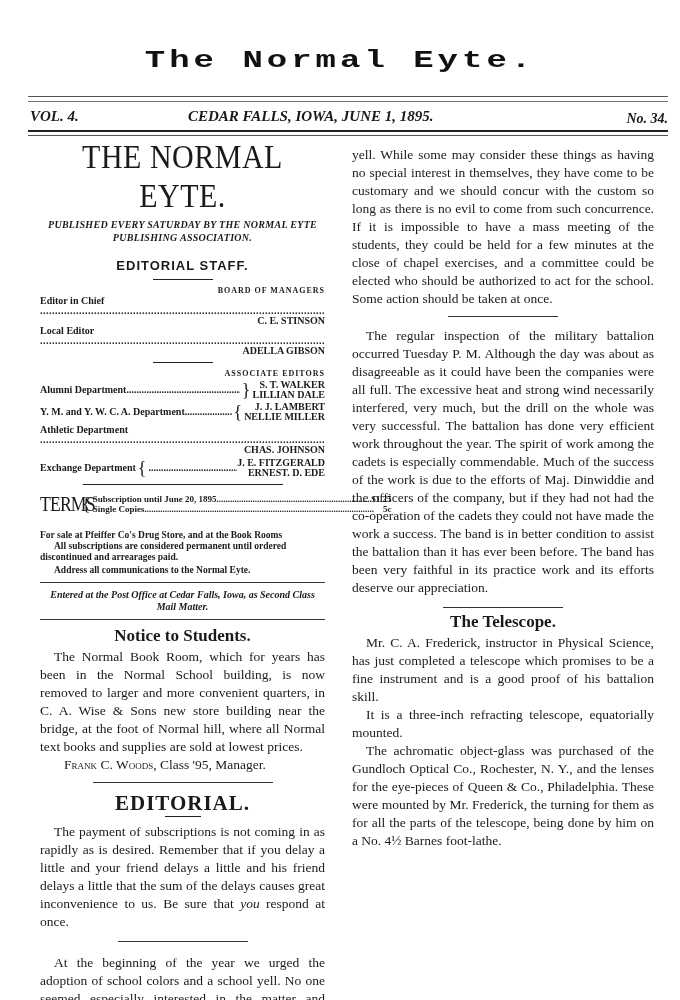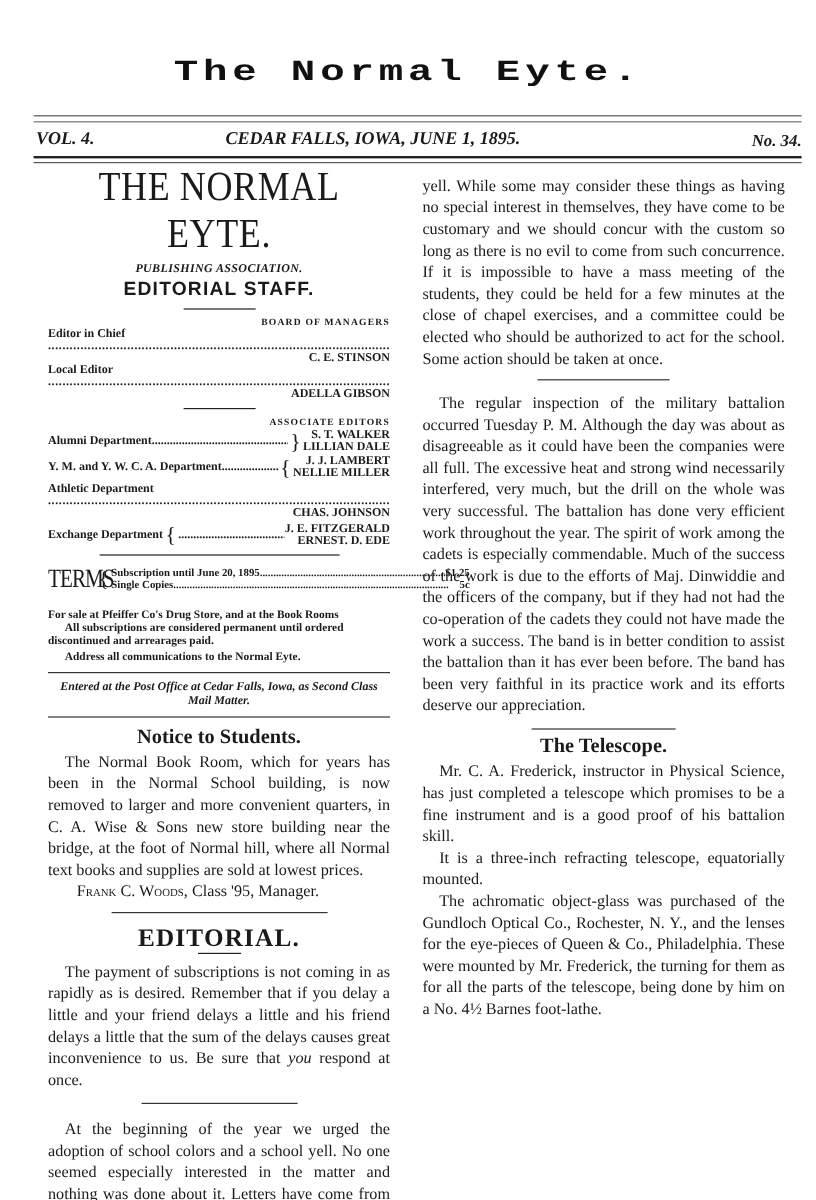--- a/index.html
+++ b/index.html
@@ -16,21 +16,21 @@
   .dateline .num { position: absolute; right: 0; top: 3px; font-size: 14px; }
   .rule-bot { position: absolute; left: 28px; width: 640px; top: 130px; border-top: 2px solid #222; }
   .rule-bot2 { position: absolute; left: 28px; width: 640px; top: 135px; border-top: 1px solid #555; }
 
   .col { position: absolute; top: 140px; }
   .col-left { left: 40px; width: 285px; }
   .col-right { left: 352px; width: 302px; }
 
   .big-title { text-align: center; font-family: "Liberation Serif", serif; font-size: 30px; letter-spacing: 0.5px; margin-top: 2px; transform: scaleY(1.15); }
   .pub-line { text-align: center; font-style: italic; font-weight: bold; font-size: 10px; margin-top: 8px; line-height: 13px; letter-spacing: 0.3px; }
-  .staff-head { text-align: center; font-family: "Liberation Sans", sans-serif; font-weight: bold; font-size: 16px; letter-spacing: 1px; margin-top: 2px; }
+  .staff-head { text-align: center; font-family: "Liberation Sans", sans-serif; font-weight: bold; font-size: 13px; letter-spacing: 1px; margin-top: 14px; }
   .short-rule { width: 60px; margin: 6px auto 6px; border-top: 1px solid #222; }
   .med-rule { width: 150px; margin: 6px auto; border-top: 1px solid #222; }
   .long-rule { width: 285px; margin: 6px 0; border-top: 1px solid #333; }
   .sub-head { text-align: right; font-size: 8px; font-weight: bold; letter-spacing: 1px; margin-bottom: 1px; }
 
   .staff-row { display: flex; font-size: 10px; font-weight: bold; line-height: 10px; font-family: "Liberation Serif", serif; flex-direction: column; }
   .staff-row .role { white-space: nowrap; }
   .staff-row .dots { flex: 1; overflow: hidden; white-space: nowrap; letter-spacing: 0.5px; }
   .staff-row .dots::after { content: "................................................................................................................"; }
   .staff-row .name { white-space: nowrap; text-align: right; }
@@ -76,20 +76,21 @@
   <span class="vol">VOL. 4.</span>
   <span class="place">CEDAR FALLS, IOWA, JUNE 1, 1895.</span>
   <span class="num">No. 34.</span>
 </div>
 <div class="rule-bot"></div>
 <div class="rule-bot2"></div>
 
 <div class="col col-left">
   <div class="big-title">THE NORMAL EYTE.</div>
   <div class="pub-line">
+    <div>PUBLISHED EVERY SATURDAY BY THE NORMAL EYTE</div>
     <div>PUBLISHING ASSOCIATION.</div>
   </div>
   <div class="staff-head">EDITORIAL STAFF.</div>
   <div class="short-rule"></div>
   <div class="sub-head">BOARD OF MANAGERS</div>
 
   <div class="staff-row">
     <span class="role">Editor in Chief</span>
     <span class="dots"></span>
     <span class="name">C. E. STINSON</span>

